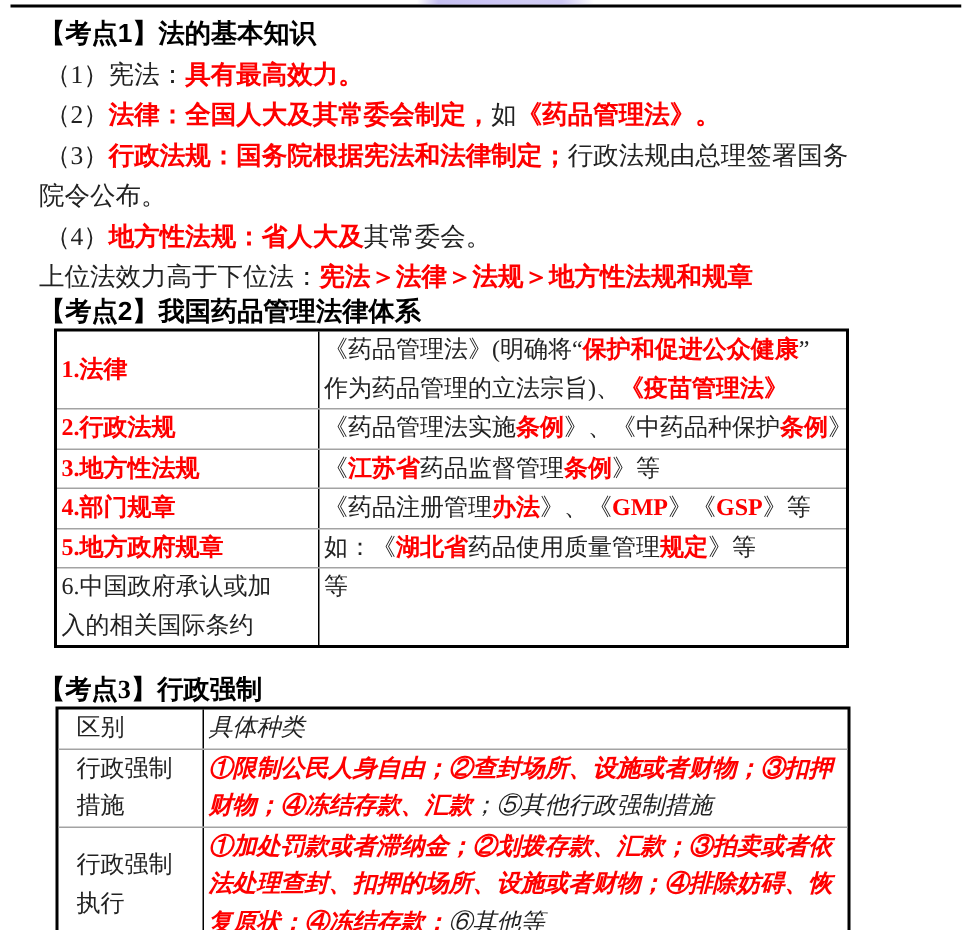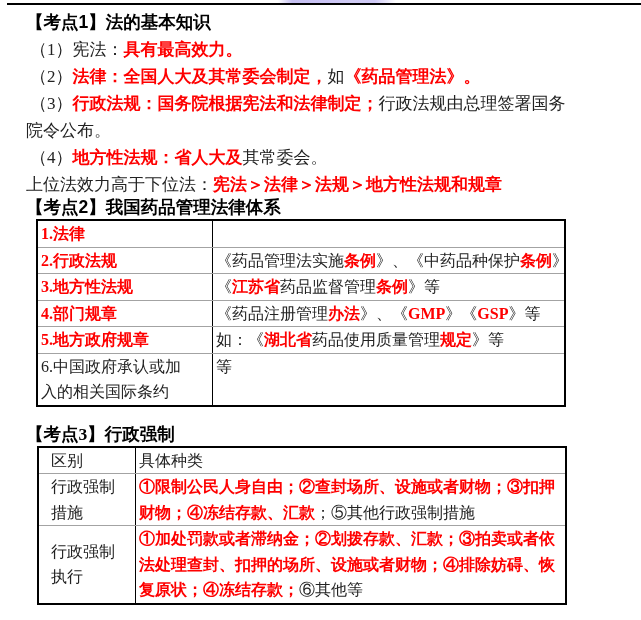--- a/index.html
+++ b/index.html
@@ -27,21 +27,21 @@
   .tbl1{width:530px;}
   .tbl2{width:530px;margin-left:11px;}
   .trow{display:flex;align-items:stretch;}
   .trow + .trow{border-top:1px solid #a3a3a3;}
   .tc{padding:0 3px;font-size:16px;box-sizing:content-box;}
   .tc .cline{line-height:25.5px;white-space:nowrap;overflow:hidden;}
   .tc.c1{border-right:1px solid #000000;display:flex;flex-direction:column;justify-content:center;}
   .tbl1 .c1{width:168px;}
   .tbl1 .c2{flex:1;min-width:0;}
   .tbl2 .c1{width:72px;padding:0 12px;}
-  .tbl2 .c2{flex:1;min-width:0;}
+  .tbl2 .c2{flex:1;min-width:0;font-style:italic;}
 </style>
 </head>
 <body>
 
 <div class="top-rule"></div>
 <div class="header-artifact"></div>
 
 <div class="content">
 
   <h2 class="kp kp1">【考点1】法的基本知识</h2>
@@ -50,20 +50,24 @@
   <div class="pline num"><span class="blk">（3）</span><span class="red">行政法规：国务院根据宪法和法律制定；</span><span class="blk">行政法规由总理签署国务</span></div>
   <div class="pline"><span class="blk">院令公布。</span></div>
   <div class="pline num"><span class="blk">（4）</span><span class="red">地方性法规：省人大及</span><span class="blk">其常委会。</span></div>
   <div class="pline"><span class="blk">上位法效力高于下位法：</span><span class="red">宪法＞法律＞法规＞地方性法规和规章</span></div>
 
   <h2 class="kp kp2">【考点2】我国药品管理法律体系</h2>
   <div class="tbl tbl1">
     <div class="trow">
       <div class="tc c1">
           <div class="cline"><span class="red">1.法律</span></div>
+        </div>
+      <div class="tc c2">
+          <div class="cline"><span class="blk">《药品管理法》(明确将“</span><span class="red">保护和促进公众健康</span><span class="blk">”</span></div>
+          <div class="cline"><span class="blk">作为药品管理的立法宗旨)、</span><span class="red">《疫苗管理法》</span></div>
         </div>
     </div>
     <div class="trow">
       <div class="tc c1">
           <div class="cline"><span class="red">2.行政法规</span></div>
         </div>
       <div class="tc c2">
           <div class="cline"><span class="blk">《药品管理法实施</span><span class="red">条例</span><span class="blk">》、《中药品种保护</span><span class="red">条例</span><span class="blk">》</span></div>
         </div>
     </div>

